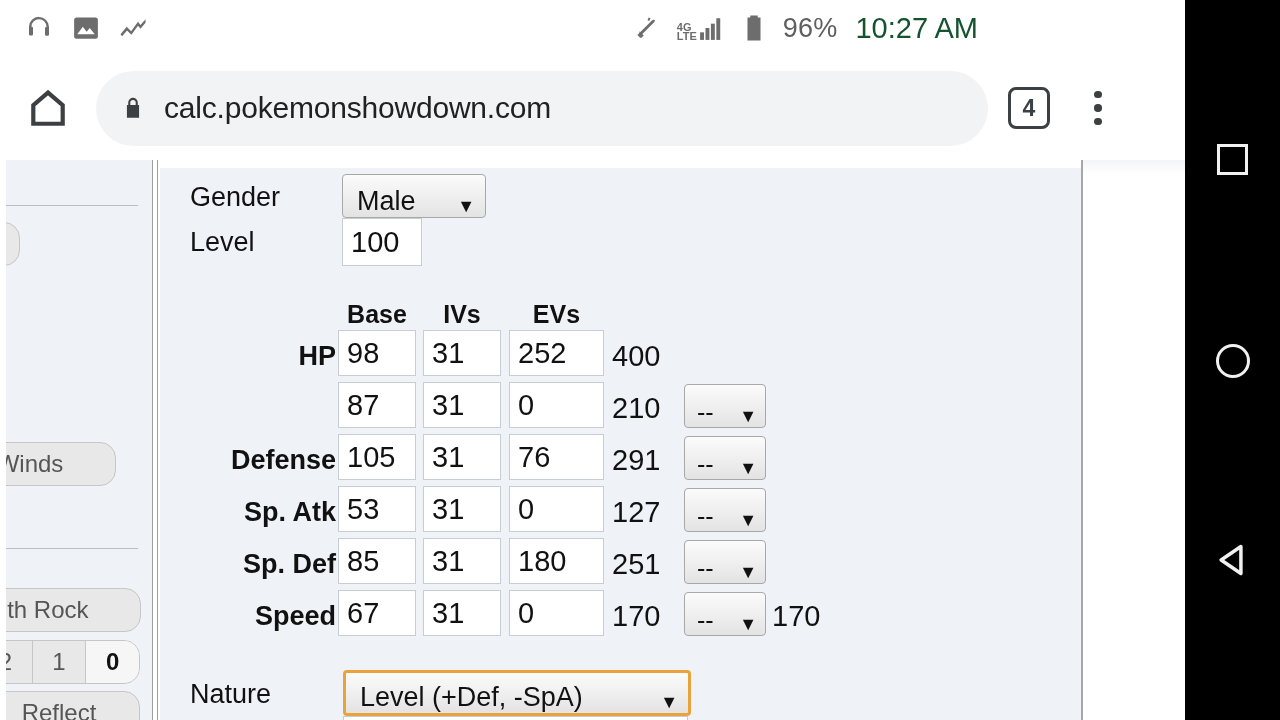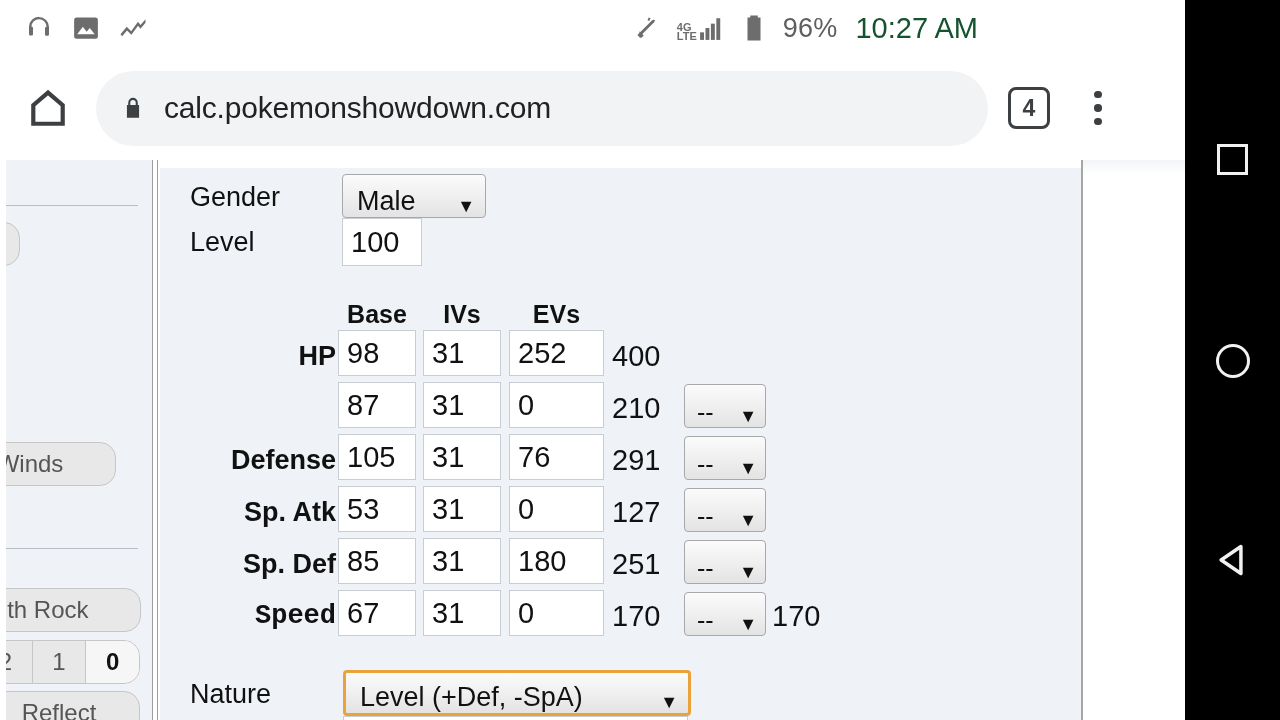--- a/index.html
+++ b/index.html
@@ -414,21 +414,21 @@
         </div>
       <div class="textbox" style="left:349px; top:378px; width:95px; height:46px;">
         <span>180</span>
         </div>
       <div class="total" style="left:452px; top:388px;">251</div>
       <div class="select small" style="left:524px; top:380px; width:82px; height:44px;">
         <span>--</span>
         <span class="caret">▼</span>
         </div>
 
-      <div class="row-label b" style="left:30px; top:441px; width:146px; text-align:right;font-family:Liberation Mono, monospace;">Speed</div>
+      <div class="row-label b" style="left:30px; top:441px; width:146px; text-align:right;">Speed</div>
       <div class="textbox" style="left:178px; top:430px; width:78px; height:46px;">
         <span>67</span>
         </div>
       <div class="textbox" style="left:263px; top:430px; width:78px; height:46px;">
         <span>31</span>
         </div>
       <div class="textbox" style="left:349px; top:430px; width:95px; height:46px;">
         <span>0</span>
         </div>
       <div class="total" style="left:452px; top:440px;">170</div>

